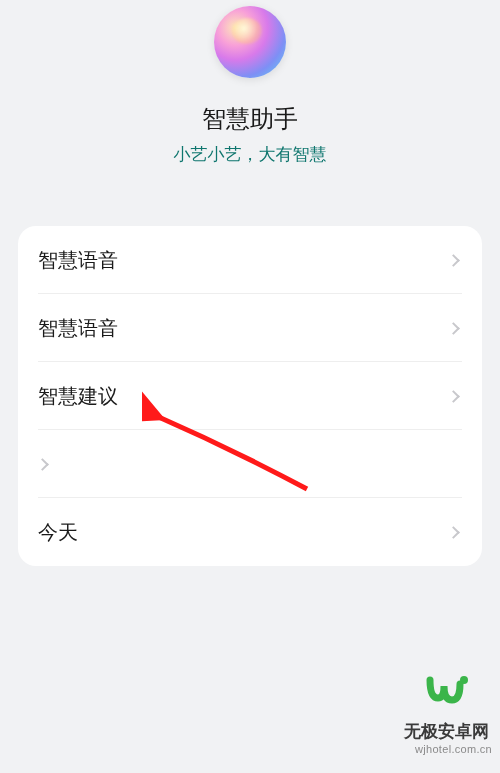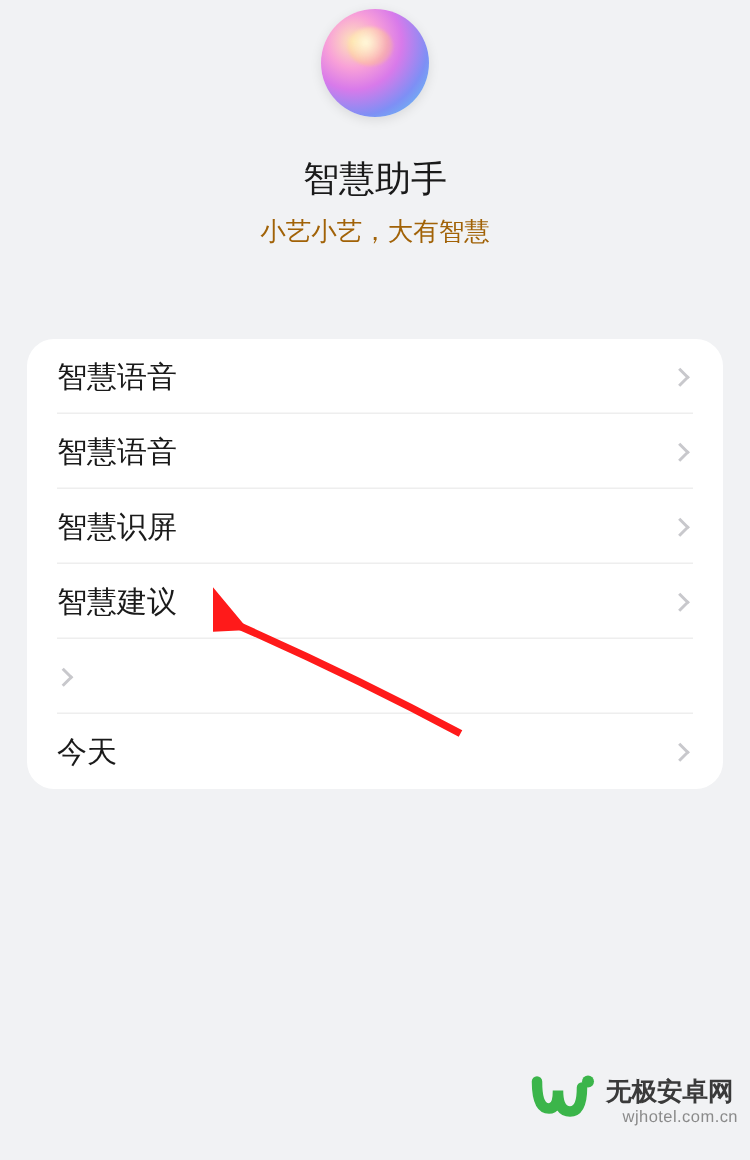--- a/index.html
+++ b/index.html
@@ -44,34 +44,34 @@
       filter: blur(1px);
     }
     .title {
       font-size: 24px;
       font-weight: 500;
       color: #1a1a1a;
       margin-bottom: 8px;
     }
     .subtitle {
       font-size: 17px;
-      color: #a16207;
+      color: #0f766e;
     }
     .card {
       background: #ffffff;
       border-radius: 18px;
       margin: 0 18px;
       overflow: hidden;
     }
     .list-item {
       display: flex;
       align-items: center;
       justify-content: space-between;
       padding: 0 20px;
-      height: 50px;
+      height: 68px;
       position: relative;
       cursor: pointer;
     }
     .list-item::after {
       content: "";
       position: absolute;
       left: 20px;
       right: 20px;
       bottom: 0;
       height: 1px;
@@ -98,20 +98,21 @@
       top: 389px;
       pointer-events: none;
     }
     .watermark {
       position: absolute;
       right: 8px;
       bottom: 18px;
       display: flex;
       align-items: center;
       gap: 6px;
+      flex-direction: column;
     }
     .wm-logo {
       width: 44px;
       height: 44px;
       position: relative;
     }
     .wm-text {
       display: flex;
       flex-direction: column;
     }
@@ -139,24 +140,20 @@
 <div class="card">
   <div class="list-item">
     <span class="item-label">智慧语音</span>
     <span class="chevron"></span>
   </div>
   <div class="list-item">
     <span class="item-label">智慧语音</span>
     <span class="chevron"></span>
   </div>
   <div class="list-item">
-    <span class="item-label">智慧识屏</span>
-    <span class="chevron"></span>
-  </div>
-  <div class="list-item">
     <span class="item-label">智慧建议</span>
     <span class="chevron"></span>
   </div>
   <div class="list-item">
     <span class="chevron"></span>
   </div>
   <div class="list-item">
     <span class="item-label">今天</span>
     <span class="chevron"></span>
   </div>

